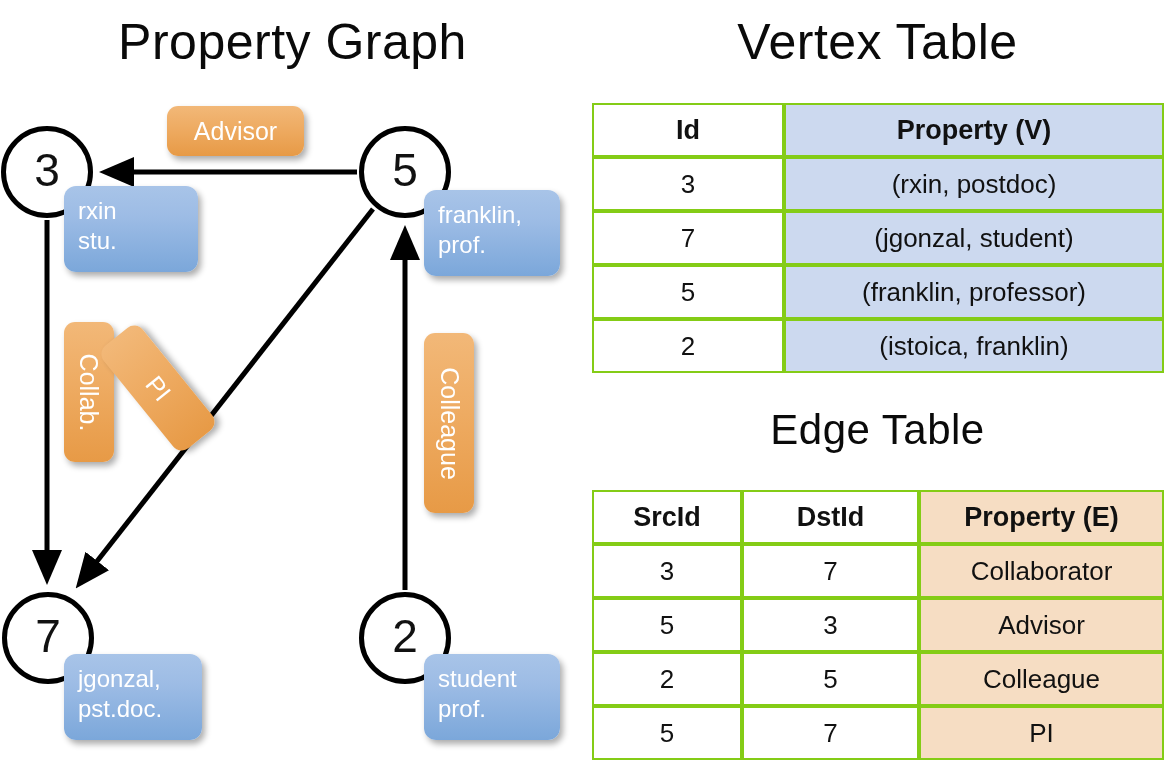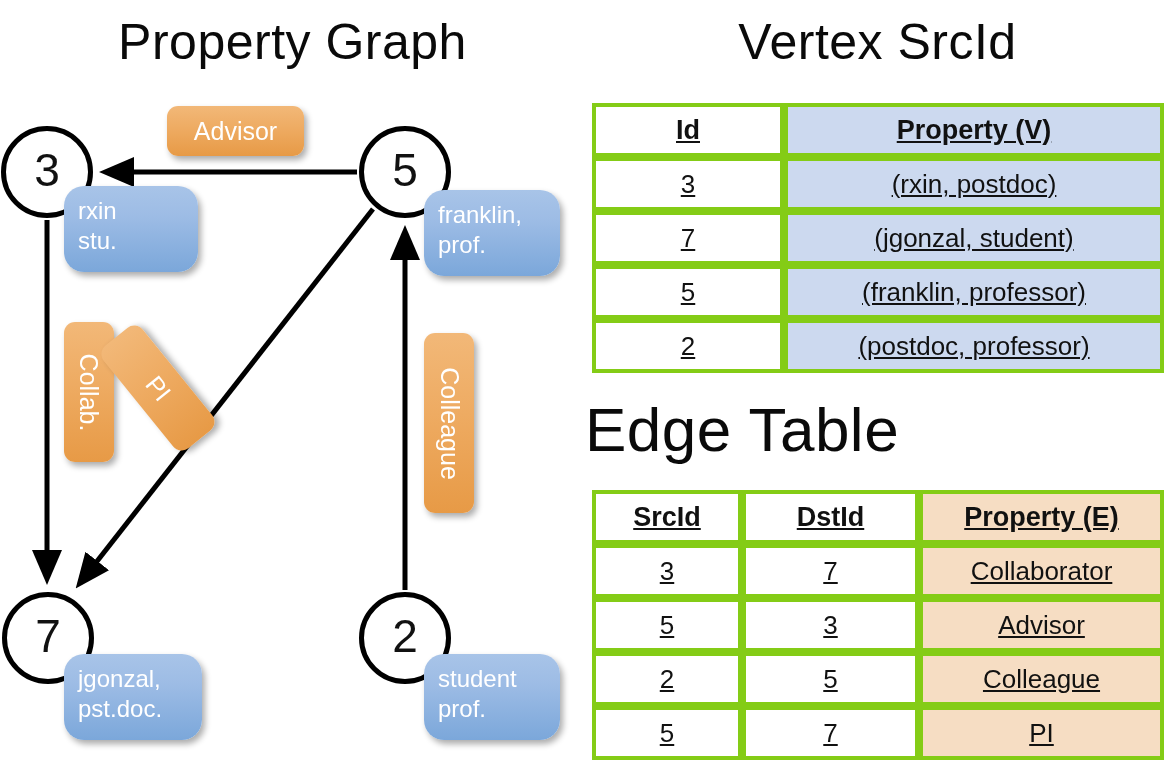--- a/index.html
+++ b/index.html
@@ -38,21 +38,22 @@
     top: 14px;
     width: 585px;
     text-align: center;
     font-size: 50px;
     line-height: 56px;
   }
   #title-edge-table {
     left: 585px;
     top: 402px;
     width: 585px;
-    font-size: 62px;
+    text-align: center;
+    font-size: 42px;
     line-height: 56px;
   }
 
   
   #graph-panel {
     position: absolute;
     left: 0;
     top: 0;
     width: 585px;
     height: 548px;
@@ -85,21 +86,21 @@
   .node span { transform: translateY(-2px); }
 
   #node-3 { left: 1px;   top: 126px; }
   #node-5 { left: 359px; top: 126px; }
   #node-7 { left: 2px;   top: 592px; }
   #node-2 { left: 359px; top: 592px; }
 
   
   .prop-box {
     position: absolute;
-    border-radius: 20px;
+    border-radius: 12px;
     background: linear-gradient(to bottom, #a8c4e8 0%, #9dbce5 35%, #7ba7da 100%);
     box-shadow: 3px 4px 6px rgba(0,0,0,0.33);
     color: #ffffff;
     font-size: 24px;
     line-height: 30px;
     font-family: "Liberation Sans", sans-serif;
     font-weight: 400;
     padding: 10px 0 10px 14px;
     box-sizing: border-box;
     z-index: 5;
@@ -144,28 +145,27 @@
 
   
   .data-table {
     position: absolute;
     border-collapse: separate;
     border-spacing: 0;
     table-layout: fixed;
     font-family: "Liberation Sans", sans-serif;
   }
   .data-table td, .data-table th {
-    border: 4px solid #84cc16;
+    border: 2px solid #84cc16;
     text-align: center;
     font-weight: 400;
     font-size: 26px;
     color: #111;
     padding: 0;
     box-sizing: border-box;
-    text-decoration: underline;
   }
   .data-table th {
     font-weight: 700;
     font-size: 27px;
   }
   .col-sep { border-left-width: 5px; border-left-style: double; }
 
   #vertex-table {
     left: 592px;
     top: 103px;
@@ -253,21 +253,21 @@
     <span class="vtext">Collab.</span>
   </div>
   <div class="edge-box" id="edge-pi">
     <span class="vtext">PI</span>
   </div>
   <div class="edge-box" id="edge-colleague">
     <span class="vtext">Colleague</span>
   </div>
 </div>
 
-<div class="title" id="title-vertex-table">Vertex SrcId</div>
+<div class="title" id="title-vertex-table">Vertex Table</div>
 
 <table class="data-table" id="vertex-table">
   <thead>
     <tr>
       <th class="c-id">Id</th>
       <th class="c-prop col-sep">Property (V)</th>
     </tr>
   </thead>
   <tbody>
     <tr>
@@ -277,21 +277,21 @@
     <tr>
       <td class="c-id">7</td>
       <td class="c-prop col-sep">(jgonzal, student)</td>
     </tr>
     <tr>
       <td class="c-id">5</td>
       <td class="c-prop col-sep">(franklin, professor)</td>
     </tr>
     <tr>
       <td class="c-id">2</td>
-      <td class="c-prop col-sep">(postdoc, professor)</td>
+      <td class="c-prop col-sep">(istoica, franklin)</td>
     </tr>
   </tbody>
 </table>
 
 <div class="title" id="title-edge-table">Edge Table</div>
 
 <table class="data-table" id="edge-table">
   <thead>
     <tr>
       <th class="c-src">SrcId</th>

